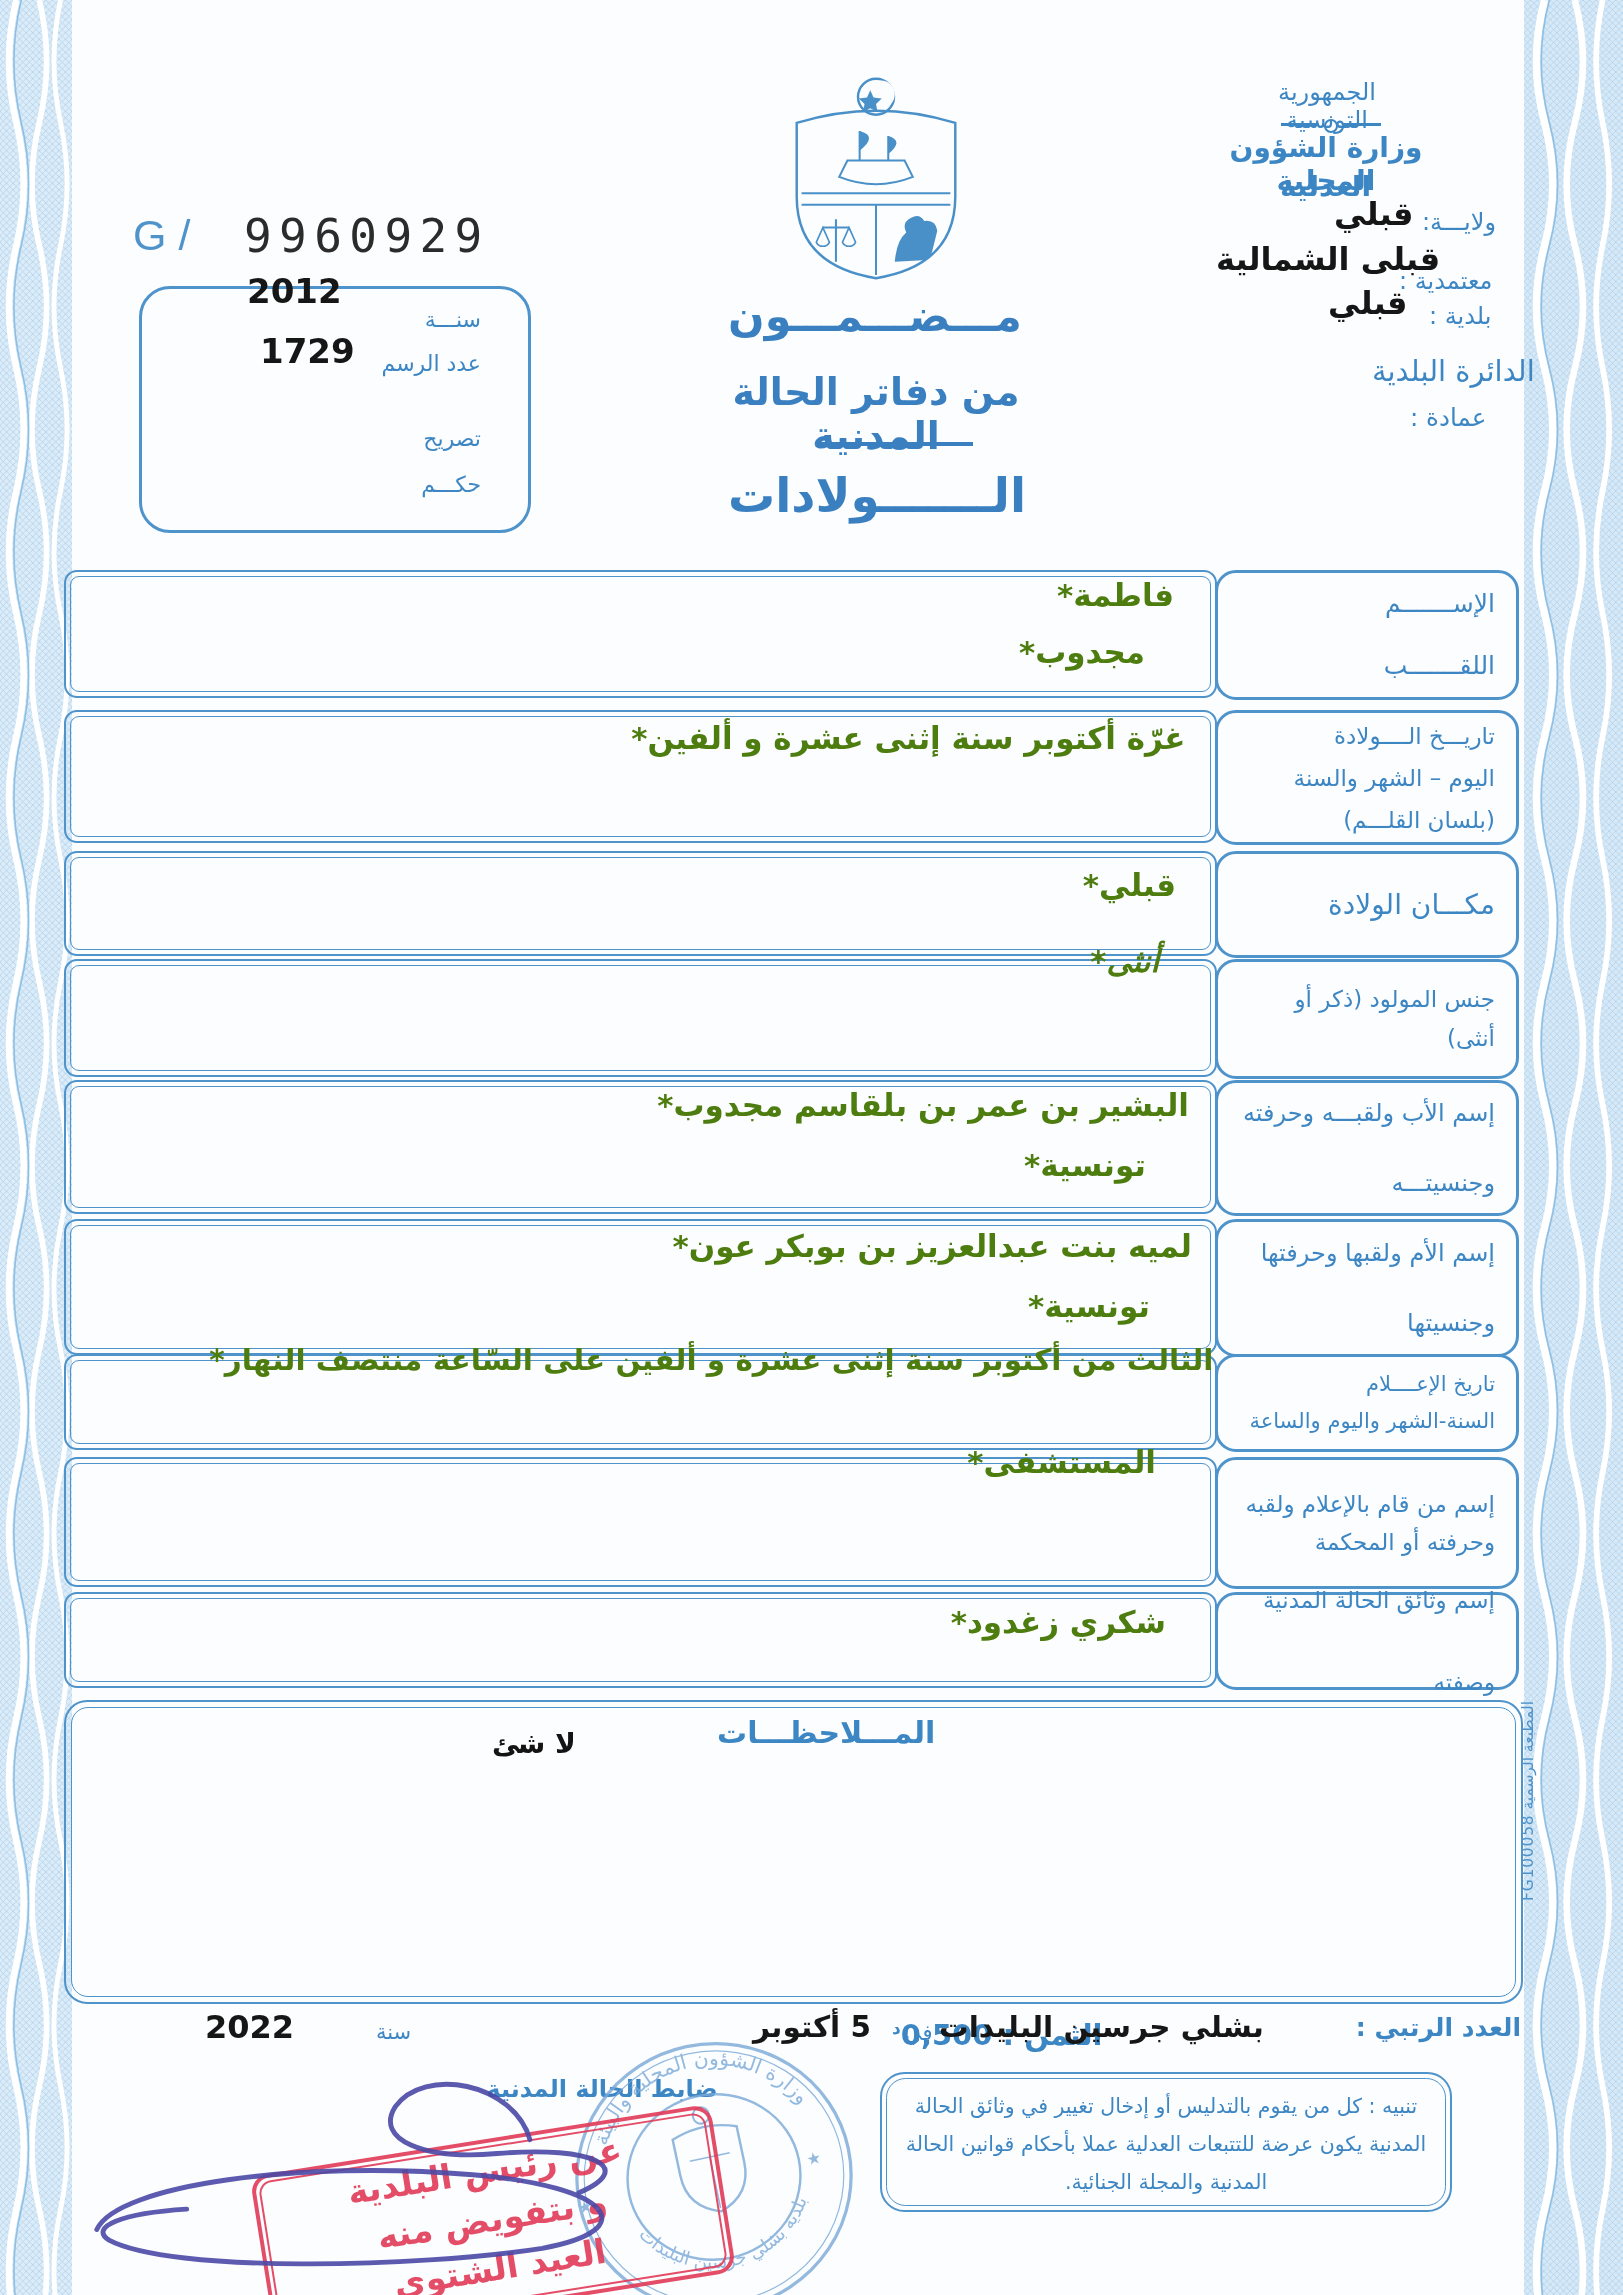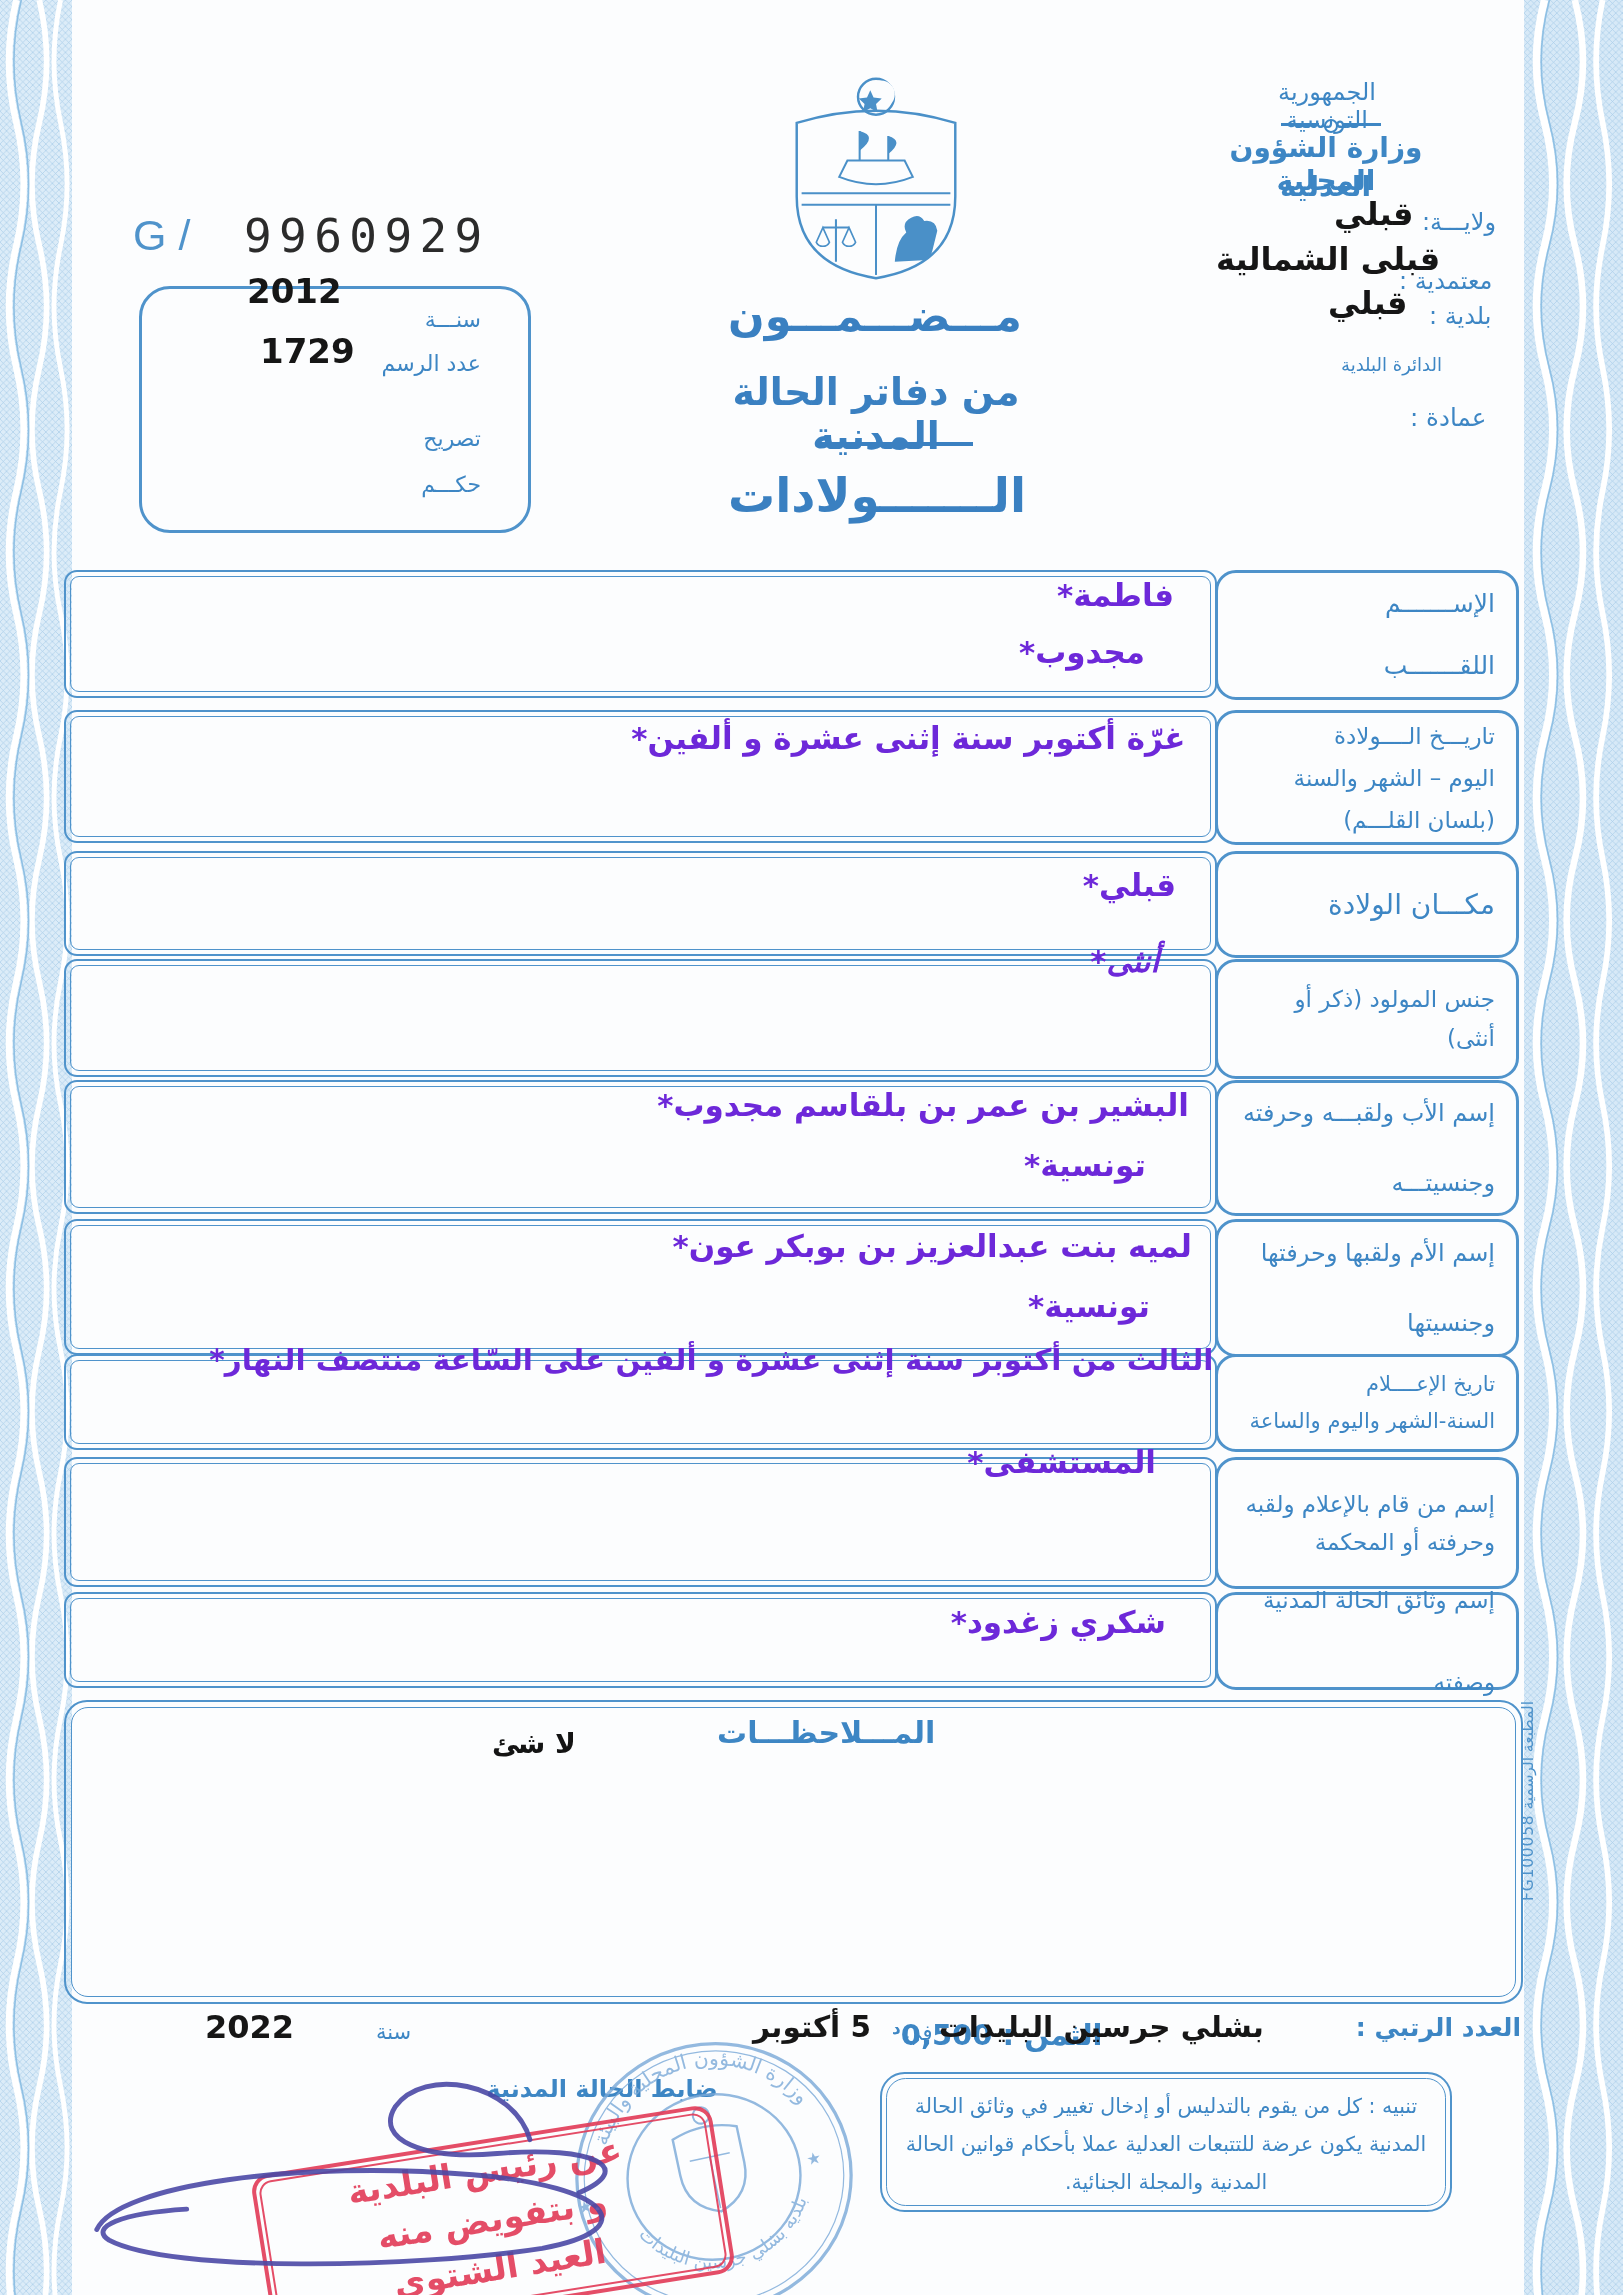--- a/index.html
+++ b/index.html
@@ -34,39 +34,39 @@
   .h-div .ln.l{left:0;} .h-div .ln.r{right:0;}
   .h-div .dot{position:absolute; left:43px; top:0px; width:9.8px; height:9.8px; border:2.5px solid #3d86c4; border-radius:50%;}
   .h-min1{left:1219px; top:131px; width:214px; font-size:28px; font-weight:bold; text-align:center;}
   .h-min2{left:1285px; top:170px; width:86px; font-size:28px; font-weight:bold; text-align:center;}
   .h-wil-v{left:1334px; top:195px; font-size:32px;}
   .h-wil-l{left:1422px; top:208px; font-size:24px;}
   .h-del-v{left:1216px; top:240px; font-size:32px;}
   .h-del-l{left:1399px; top:267px; font-size:24px;}
   .h-mun-v{left:1328px; top:284px; font-size:32px;}
   .h-mun-l{left:1429px; top:302px; font-size:24px;}
-  .h-dis-l{left:1341px; top:354px; font-size:18px;}
+  .h-dis-l{left:1372px; top:354px; font-size:29px;}
   .h-omd-l{left:1410px; top:403px; font-size:24.6px;}
 
   
   .t1{left:728px; top:291px; width:300px; font-size:43px; font-weight:bold; text-align:left; color:#3a80c1;}
   .t2{left:665px; top:370px; width:422px; font-size:38px; font-weight:bold; text-align:center; color:#3a80c1;}
   .t2u{left:821px; top:442px; width:152px; height:4.1px; background:#3a80c1;}
   .t3{left:692px; top:468px; width:370px; font-size:47px; font-weight:bold; text-align:center; color:#3a80c1;}
 
   
   .row{position:absolute; left:64px; width:1455px;}
   .vbox{position:absolute; left:0; top:0; width:1149px; height:100%;
         border:2.5px solid #4f93cb; border-radius:13px;}
   .vbox::before{content:""; position:absolute; inset:4.1px; border:1.6px solid #4f93cb; border-radius:9px;}
   .lbox{position:absolute; right:0; top:0; width:298px; height:100%;
         border:3.3px solid #4f93cb; border-radius:21px; display:flex; align-items:center;}
   .lab{width:100%; padding:0 21px 0 11.5px; color:#3d86c4; font-size:24px;
        white-space:pre-line; text-align:right; line-height:39px;}
-  .val{position:absolute; font-weight:bold; color:#6d28d9; font-size:31px; white-space:nowrap; z-index:3;}
+  .val{position:absolute; font-weight:bold; color:#4d7c0f; font-size:31px; white-space:nowrap; z-index:3;}
 
   .r1{top:570px; height:124px;} .r1 .lab{line-height:62px; font-size:25px;padding-left:20px;}
   .r2{top:710px; height:129px;} .r2 .lab{line-height:42px; font-size:23px;}
   .r3{top:851px; height:101px;} .r3 .lab{font-size:28px;}
   .r4{top:959px; height:114px;} .r4 .lab{font-size:23px;margin-left:28px;}
   .r5{top:1080px; height:130px;} .r5 .lab{line-height:35px;}
   .r6{top:1219px; height:132px;} .r6 .lab{line-height:35px;}
   .r7{top:1354px; height:92px;} .r7 .lab{line-height:37px; font-size:21px;}
   .r8{top:1457px; height:126px;} .r8 .lab{line-height:38px; font-size:23px;}
   .r9{top:1592px; height:92px;} .r9 .lab{line-height:41px; font-size:23px;}

